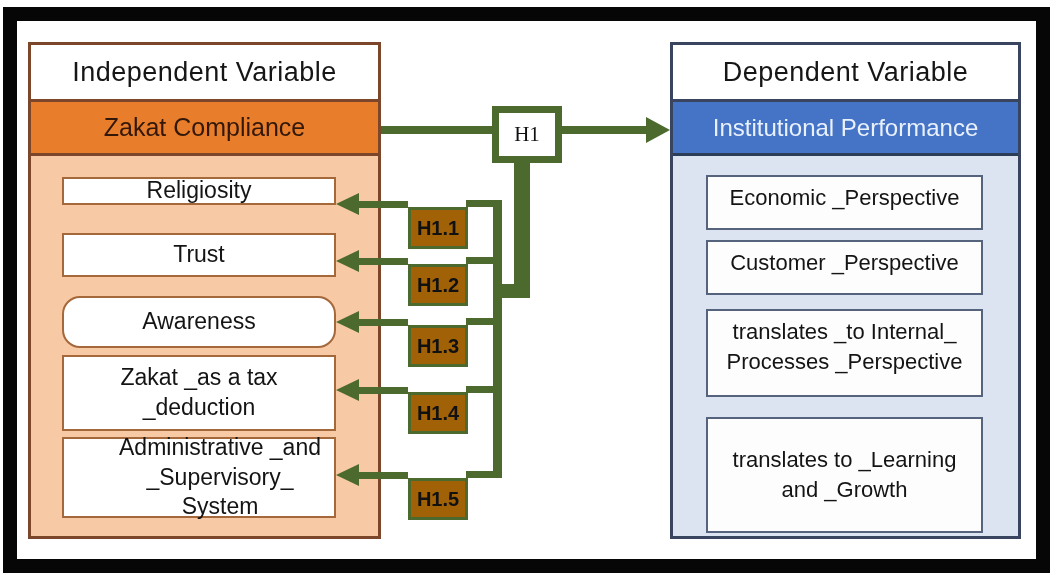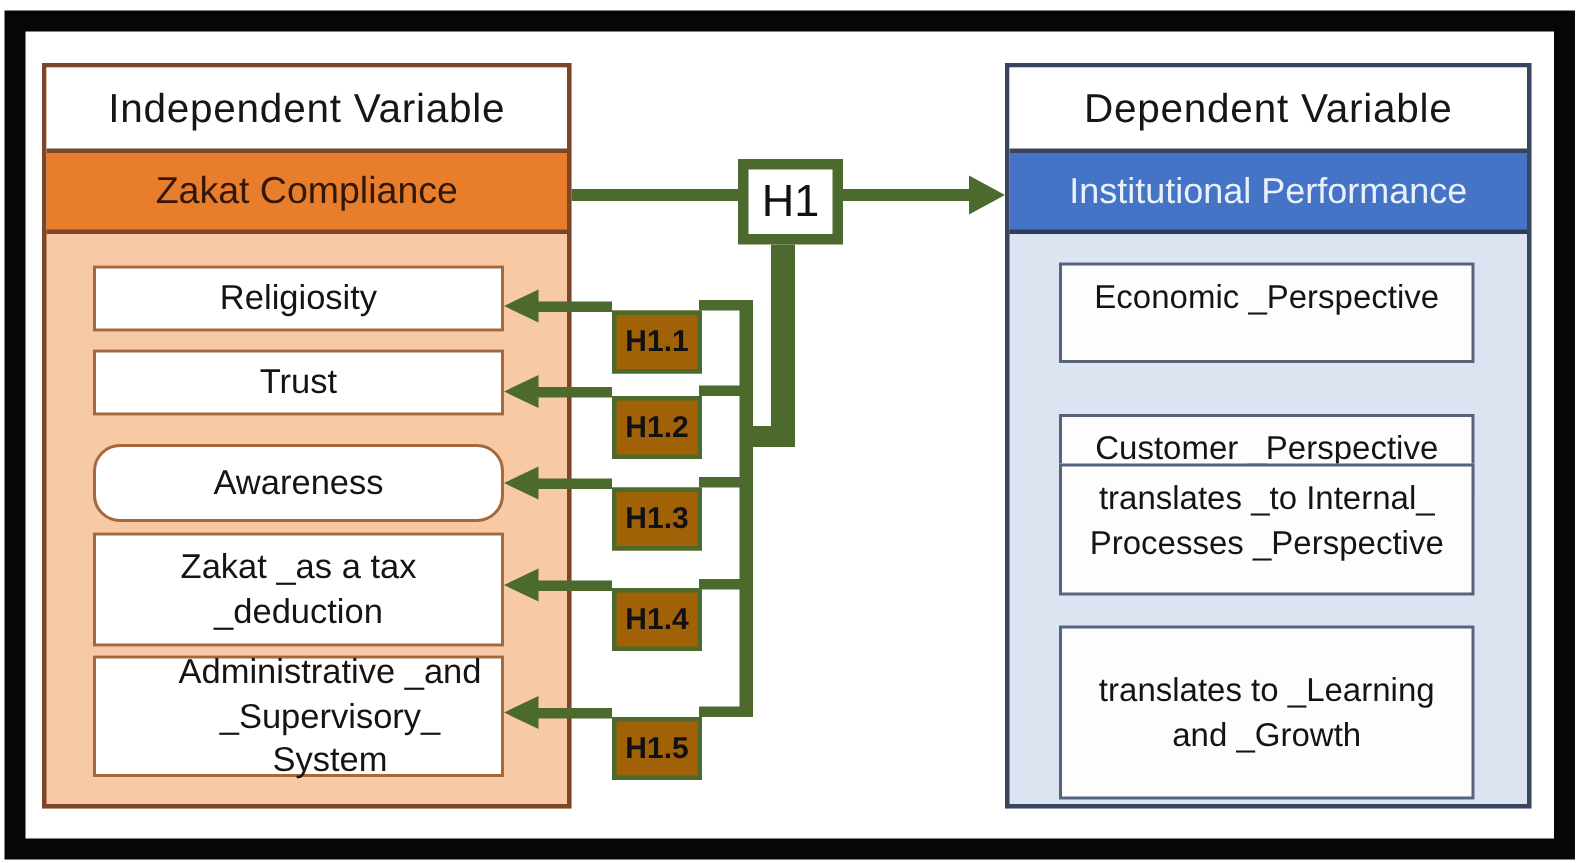--- a/index.html
+++ b/index.html
@@ -58,21 +58,21 @@
 
   
   .green { background: #4c692e; }
   .hline { height: 8px; }
   .thin { height: 7px; }
 
   .h1-box {
     left: 492px; top: 106px; width: 70px; height: 57px;
     border: 7px solid #4c692e; background: #ffffff;
     display: flex; align-items: center; justify-content: center;
-    font-family: Liberation Sans, sans-serif; font-size: 30px; color: #111111;
+    font-family: Liberation Serif, serif; font-size: 21px; color: #111111;
   }
   .hsub-box {
     left: 408px; width: 60px; height: 42px;
     border: 3px solid #4c692e; background: #a16207;
     display: flex; align-items: center; justify-content: center;
     font-size: 20px; font-weight: bold; color: #111111; margin-top: 24px;
   }
 
   .arrow-right {
     width: 0; height: 0;
@@ -88,35 +88,35 @@
 </head>
 <body>
 
 <div class="abs frame"></div>
 
 <div class="abs panel panel-left">
   <div class="panel-title">Independent Variable</div>
   <div class="panel-header header-orange">Zakat Compliance</div>
 </div>
 
-<div class="abs lbox" style="top:177px;height:44px;">Religiosity</div>
+<div class="abs lbox" style="top:177px;height:28px;">Religiosity</div>
 <div class="abs lbox" style="top:233px;height:44px;">Trust</div>
 <div class="abs lbox" style="top:296px;height:52px;border-radius:18px;">Awareness</div>
 <div class="abs lbox" style="top:355px;height:76px;">Zakat _as a tax
 _deduction</div>
 <div class="abs lbox" style="top:437px;height:81px;padding-left:42px;">Administrative _and
 _Supervisory_ System</div>
 
 <div class="abs panel panel-right">
   <div class="panel-title">Dependent Variable</div>
   <div class="panel-header header-blue">Institutional Performance</div>
 </div>
 
-<div class="abs rbox" style="top:175px;height:67px;">Economic _Perspective</div>
-<div class="abs rbox" style="top:240px;height:55px;margin-top:36px;">Customer _Perspective</div>
+<div class="abs rbox" style="top:175px;height:55px;">Economic _Perspective</div>
+<div class="abs rbox" style="top:240px;height:55px;">Customer _Perspective</div>
 <div class="abs rbox" style="top:309px;height:88px;">translates _to Internal_
 Processes _Perspective</div>
 <div class="abs rbox centered" style="top:417px;height:116px;">translates to _Learning
 and _Growth</div>
 
 <div class="abs green hline" style="left:381px;top:126px;width:111px;"></div>
 <div class="abs green hline" style="left:562px;top:126px;width:84px;"></div>
 <div class="abs arrow-right" style="left:646px;top:117px;"></div>
 
 <div class="abs green" style="left:514px;top:160px;width:16px;height:138px;"></div>

